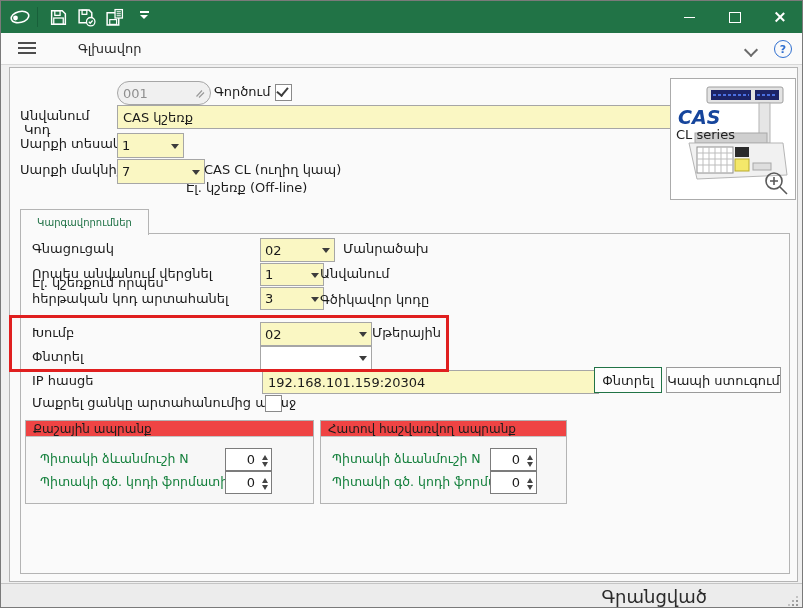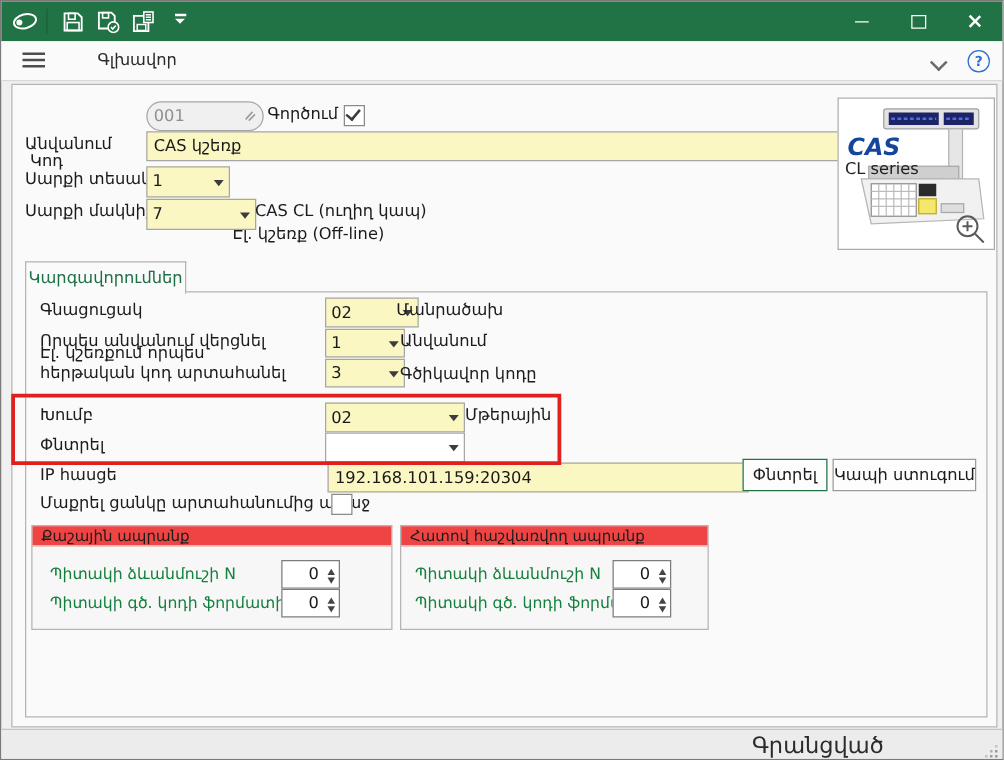--- a/index.html
+++ b/index.html
@@ -36,21 +36,21 @@
   .desc{position:absolute;font-size:13px;color:#1c1c1c;height:22px;line-height:22px;white-space:nowrap;}
   .tinput{position:absolute;border:1px solid #a6a6a6;background:#faf7c3;font-size:13px;color:#1a1a1a;display:flex;align-items:center;padding:0 5px;}
   .tinput.disabled{background:#f0f0f0;color:#8f8f8f;}
   .dd{position:absolute;border:1px solid #a6a6a6;background:#faf7c3;font-size:13px;color:#1a1a1a;display:flex;align-items:center;padding:0 4px;}
   .dd.white{background:#fff;}
   .dd .caret{margin-left:auto;width:0;height:0;border:4px solid transparent;border-top:5px solid #3c3c3c;margin-top:5px;}
   .cb{position:absolute;width:15px;height:15px;background:#fff;border:1px solid #8a8a8a;}
   .cb.checked::after{content:"";position:absolute;left:3px;top:0px;width:5px;height:9px;border-right:2px solid #3d3d3d;border-bottom:2px solid #3d3d3d;transform:rotate(40deg);}
   .wand{position:absolute;right:5px;top:5px;}
 
-  .tab{position:absolute;left:10px;top:141px;width:127px;height:25px;background:#fafafa;border:1px solid #b4b4b4;border-bottom:none;z-index:2;display:flex;align-items:center;justify-content:center;font-size:13px;color:#1e7145;}
+  .tab{position:absolute;left:10px;top:141px;width:127px;height:25px;background:#fafafa;border:1px solid #b4b4b4;border-bottom:none;z-index:2;display:flex;align-items:center;justify-content:center;font-size:10px;color:#1e7145;}
   .groupbox{position:absolute;left:10px;top:165px;width:768px;height:339px;border:1px solid #b4b4b4;}
 
   .redbox{position:absolute;left:-1px;top:247px;width:434px;height:51px;border:3px solid #e01f1f;z-index:5;pointer-events:none;}
 
   .btn{position:absolute;height:24px;background:#fdfdfd;border:1px solid #9a9a9a;font-size:13px;color:#1c1c1c;display:flex;align-items:center;justify-content:center;font-family:"DejaVu Sans",sans-serif;}
   .btn.green{border:1px solid #217346;}
 
   .panel{position:absolute;border:1px solid #b4b4b4;background:#f7f7f7;}
   .panel-h{height:15px;background:#ef4444;border-bottom:1px solid #c4c4c4;display:flex;align-items:center;padding-left:7px;font-size:12px;color:#1c1c1c;white-space:nowrap;overflow:hidden;}
   .plbl{position:absolute;font-size:12.5px;color:#15803d;height:21px;line-height:21px;white-space:nowrap;}
@@ -198,21 +198,21 @@
     </div>
 
     <div class="tab">Կարգավորումներ</div>
     <div class="groupbox"></div>
 
     <div class="lbl" style="left:22px;top:170px;">Գնացուցակ</div>
     <div class="dd" style="left:250px;top:170px;width:65px;height:22px;">
       <span>02</span>
       <span class="caret"></span>
     </div>
-    <div class="desc" style="left:307px;top:170px;">Մանրածախ</div>
+    <div class="desc" style="left:333px;top:170px;">Մանրածախ</div>
 
     <div class="lbl" style="left:22px;top:195px;">Որպես անվանում վերցնել</div>
     <div class="dd" style="left:250px;top:195px;width:54px;height:21px;">
       <span>1</span>
       <span class="caret"></span>
     </div>
     <div class="desc" style="left:310px;top:195px;">Անվանում</div>
 
     <div class="lbl" style="left:22px;top:207px;height:16px;line-height:16px;">Էլ. կշեռքում որպես</div>
     <div class="lbl" style="left:22px;top:223px;height:16px;line-height:16px;">հերթական կոդ արտահանել</div>

